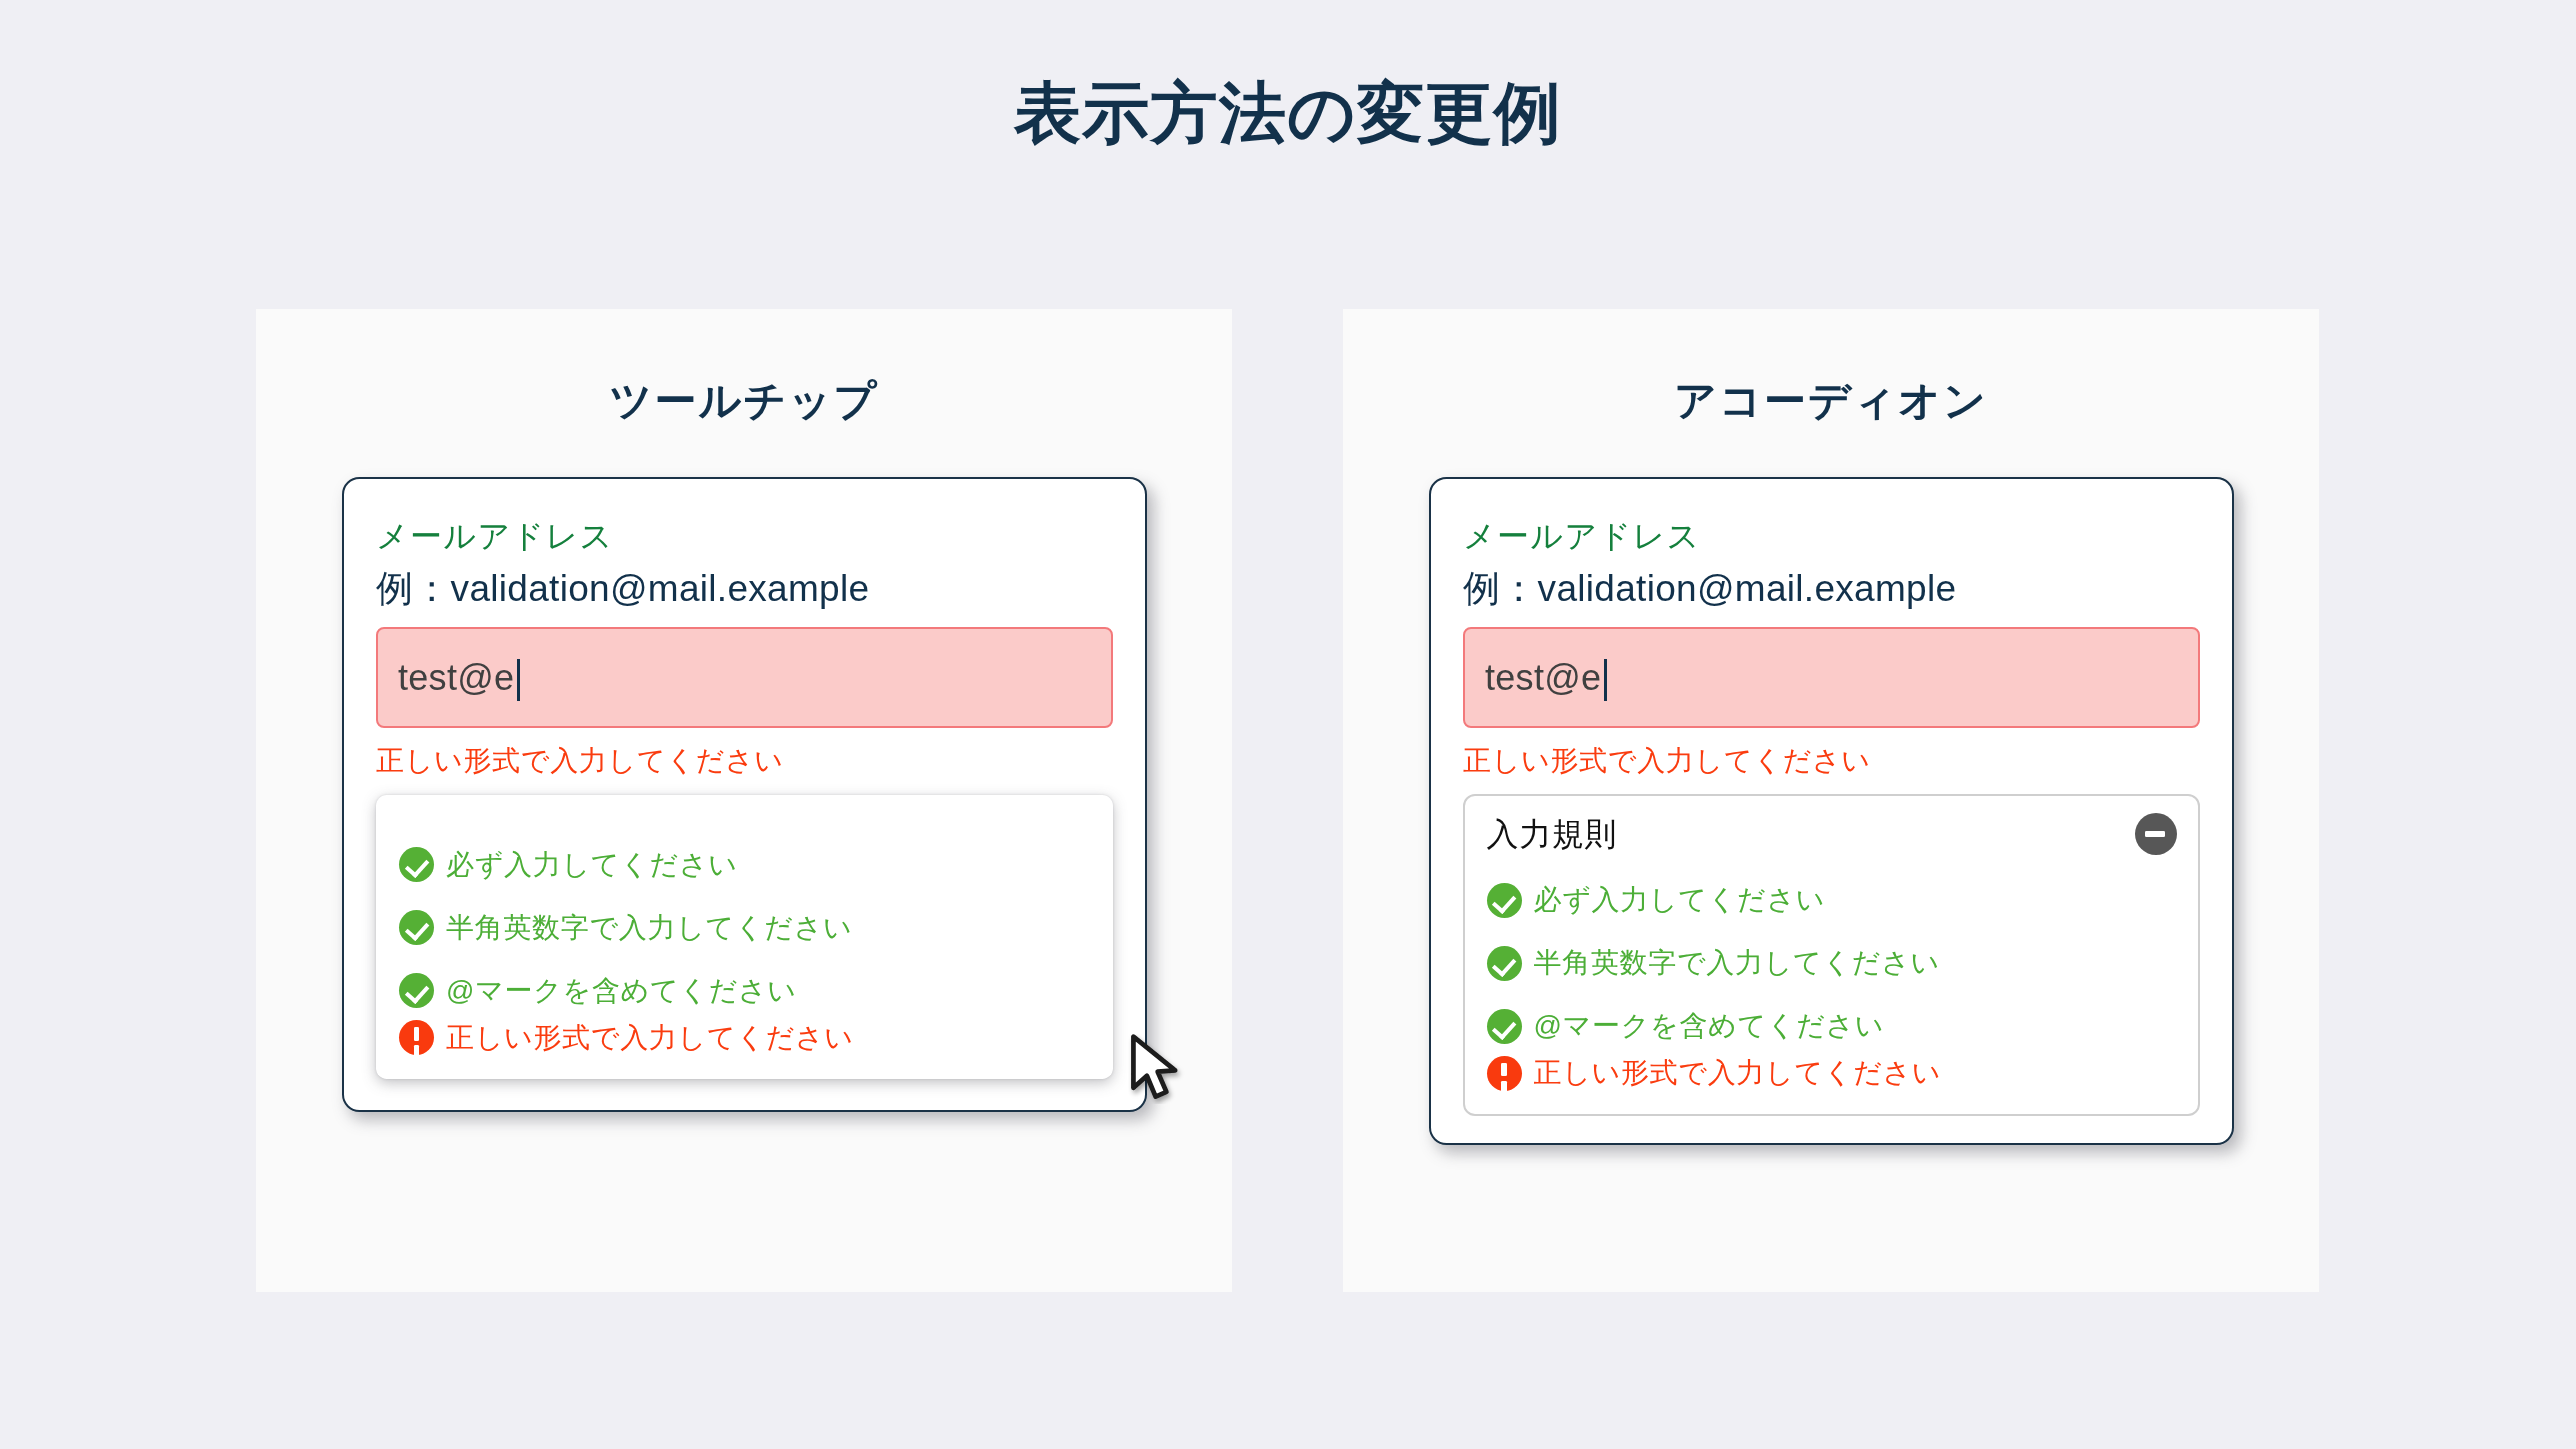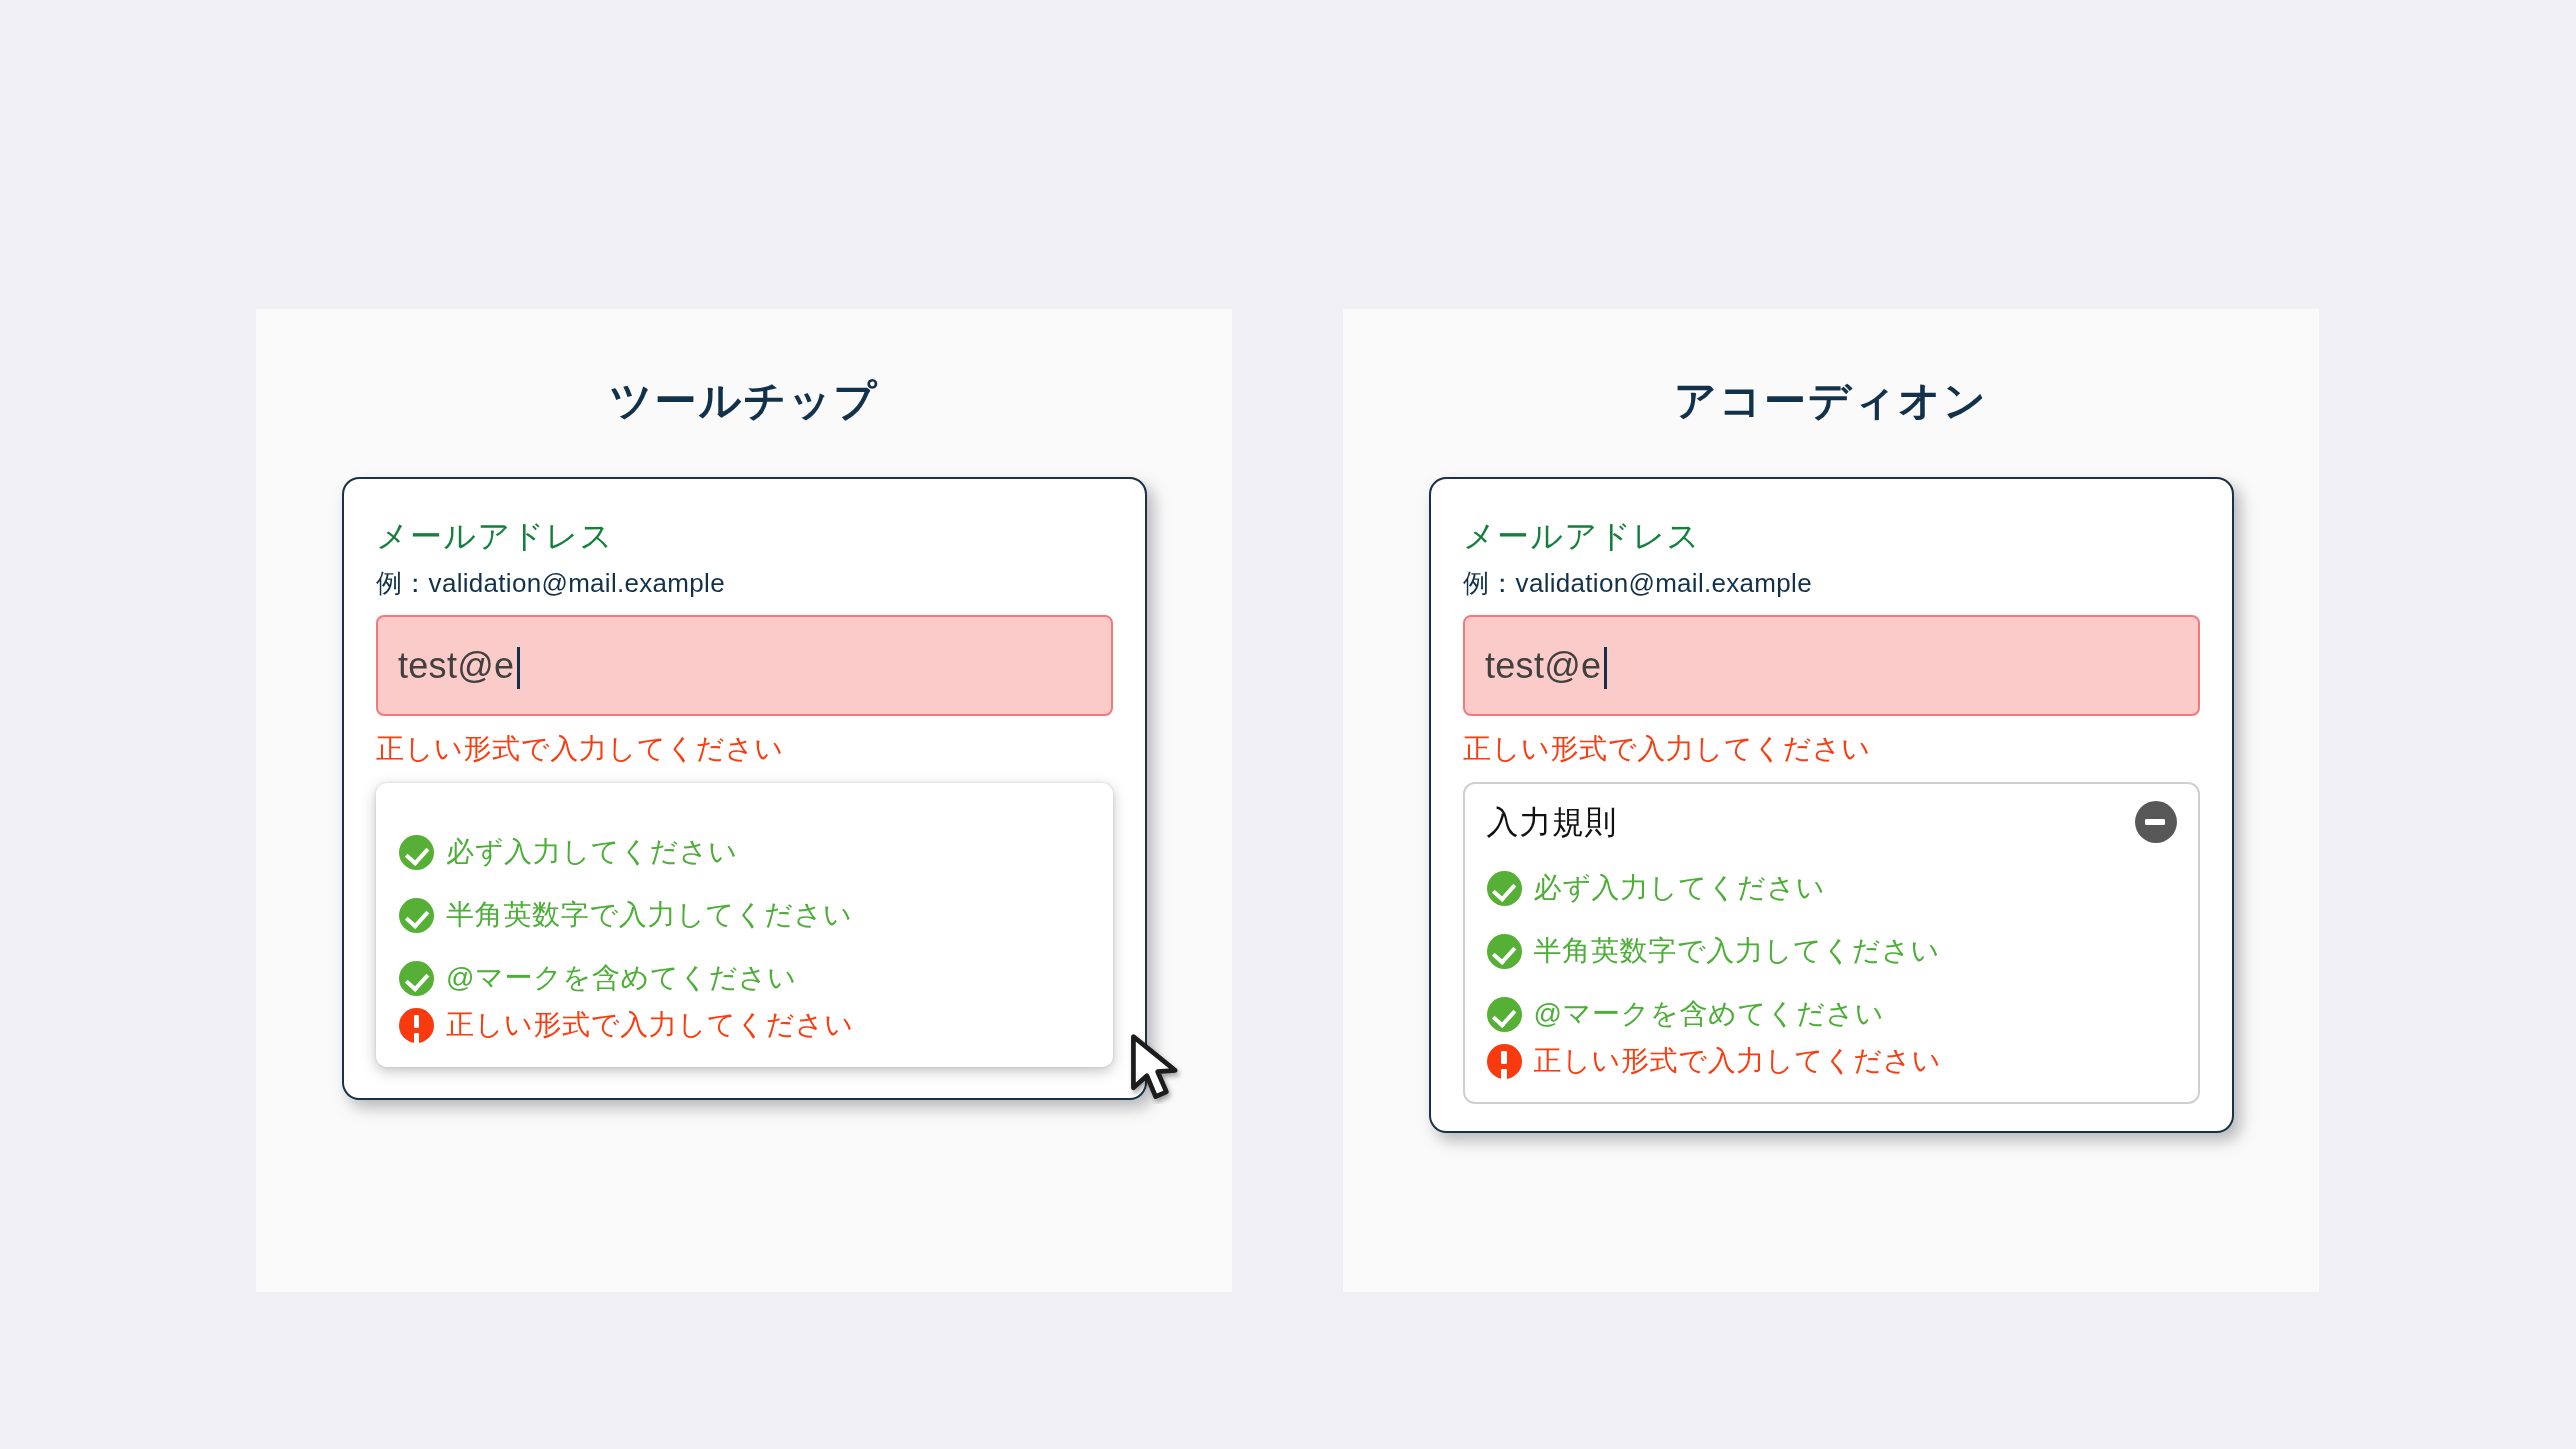--- a/index.html
+++ b/index.html
@@ -72,21 +72,21 @@
 
   .field-label {
     font-size: 32px;
     color: #15803d;
     letter-spacing: 1.3px;
     line-height: 1.1;
     margin-bottom: 15px;
   }
 
   .field-hint {
-    font-size: 26px;
+    font-size: 37px;
     color: #12314B;
     letter-spacing: 0.3px;
     line-height: 1.1;
     margin-bottom: 17.4px;
   }
 
   .text-input {
     position: relative;
     width: 100%;
     height: 101px;
@@ -216,20 +216,21 @@
 
   
   .cursor { position: absolute; width: 62px; height: 70px; pointer-events: none; }
   .cursor-left  { left: 872px; top: 725px; }
 </style>
 </head>
 <body>
 
 <div class="page">
 
+  <h1 class="page-title">表示方法の変更例</h1>
 
   <section class="panel panel-left">
 
     <h2 class="panel-title">ツールチップ</h2>
 
     <div class="device-card">
 
       <div class="field-label">メールアドレス</div>
 
       <div class="field-hint">例：validation@mail.example</div>

